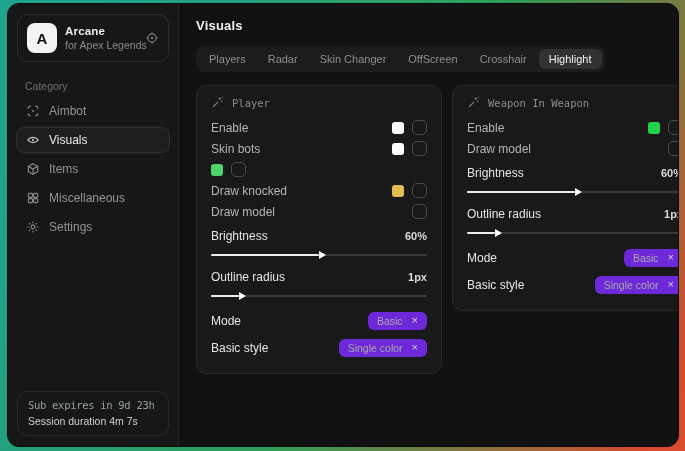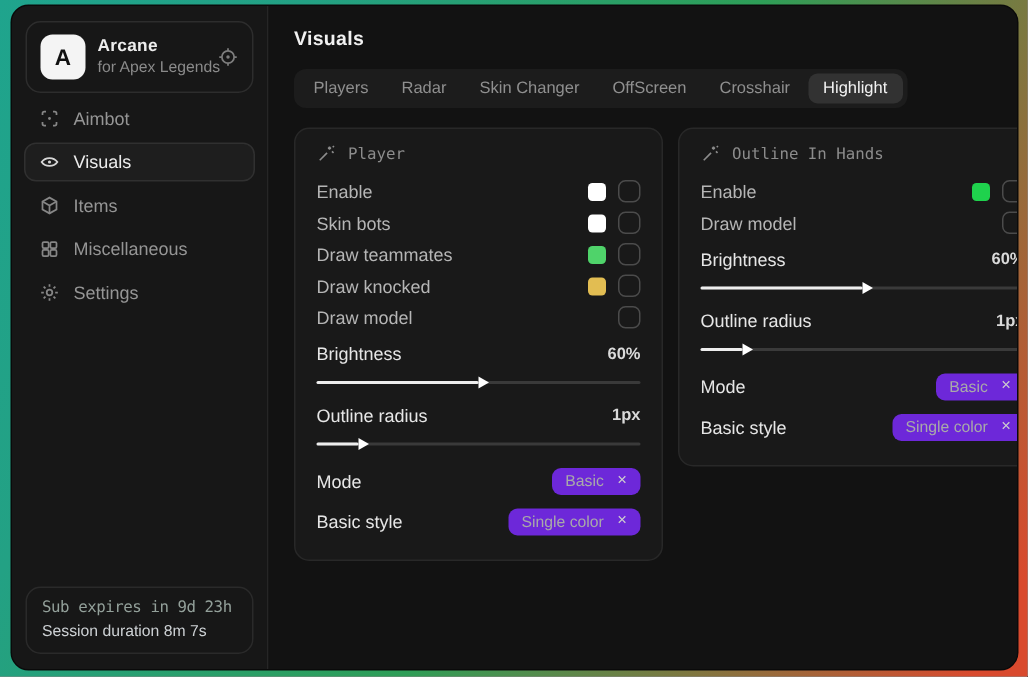--- a/index.html
+++ b/index.html
@@ -117,20 +117,21 @@
       </div>
       <span class="hdr-ico">
         <svg width="14" height="14" viewBox="0 0 24 24" fill="none" stroke="currentColor" stroke-width="2">
           <circle cx="12" cy="12" r="7"></circle>
             <circle cx="12" cy="12" r="2" fill="currentColor" stroke="none"></circle>
           <path d="M12 2v3M12 19v3M2 12h3M19 12h3"></path>
         </svg>
       </span>
     </div>
 
+    <div class="cat-label">Category</div>
 
     <nav class="nav">
       <div class="nav-item">
         <span class="ico">
           <svg width="14" height="14" viewBox="0 0 24 24" fill="none" stroke="currentColor" stroke-width="2">
             <path d="M4 8V6a2 2 0 0 1 2-2h2M16 4h2a2 2 0 0 1 2 2v2M20 16v2a2 2 0 0 1-2 2h-2M8 20H6a2 2 0 0 1-2-2v-2"></path>
             <circle cx="12" cy="12" r="1.6" fill="currentColor" stroke="none"></circle>
           </svg>
         </span>
         <span>Aimbot</span>
@@ -170,21 +171,21 @@
             <circle cx="12" cy="12" r="3.2"></circle>
             <path d="M12 2.5v3M12 18.5v3M2.5 12h3M18.5 12h3M5.3 5.3l2.1 2.1M16.6 16.6l2.1 2.1M18.7 5.3l-2.1 2.1M7.4 16.6l-2.1 2.1"></path>
           </svg>
         </span>
         <span>Settings</span>
       </div>
     </nav>
 
     <div class="session-card">
       <div class="sess1">Sub expires in 9d 23h</div>
-      <div class="sess2">Session duration 8m 7s</div>
+      <div class="sess2">Session duration 4m 7s</div>
     </div>
   </aside>
 
   <main class="main">
     <div class="page-title">Visuals</div>
 
     <div class="tabbar">
       <div class="tab">Players</div>
       <div class="tab">Radar</div>
       <div class="tab">Skin Changer</div>
@@ -214,21 +215,20 @@
           </span>
         </div>
         <div class="row">
           <span class="row-label">Skin bots</span>
           <span class="ctrls">
             <span class="swatch" style="background: rgb(255, 255, 255);"></span>
             <span class="checkbox"></span>
           </span>
         </div>
         <div class="row">
-          <span class="row-label">Draw teammates</span>
           <span class="ctrls">
             <span class="swatch" style="background: rgb(79, 211, 106);"></span>
             <span class="checkbox"></span>
           </span>
         </div>
         <div class="row">
           <span class="row-label">Draw knocked</span>
           <span class="ctrls">
             <span class="swatch" style="background: rgb(226, 189, 82);"></span>
             <span class="checkbox"></span>
@@ -278,21 +278,21 @@
       </section>
 
       <section class="panel">
         <div class="panel-hd">
           <span class="ico">
             <svg width="13" height="13" viewBox="0 0 24 24" fill="none" stroke="currentColor" stroke-width="2">
               <path d="M4 20L13 11"></path>
                 <path d="M16 3v4M14 5h4M19 9l2 2M20 4l1.5-1.5"></path>
             </svg>
           </span>
-          <span>Outline In Hands</span>
+          <span>Weapon In Weapon</span>
         </div>
 
         <div class="row">
           <span class="row-label">Enable</span>
           <span class="ctrls">
             <span class="swatch" style="background: rgb(31, 210, 77);"></span>
             <span class="checkbox"></span>
           </span>
         </div>
         <div class="row">

